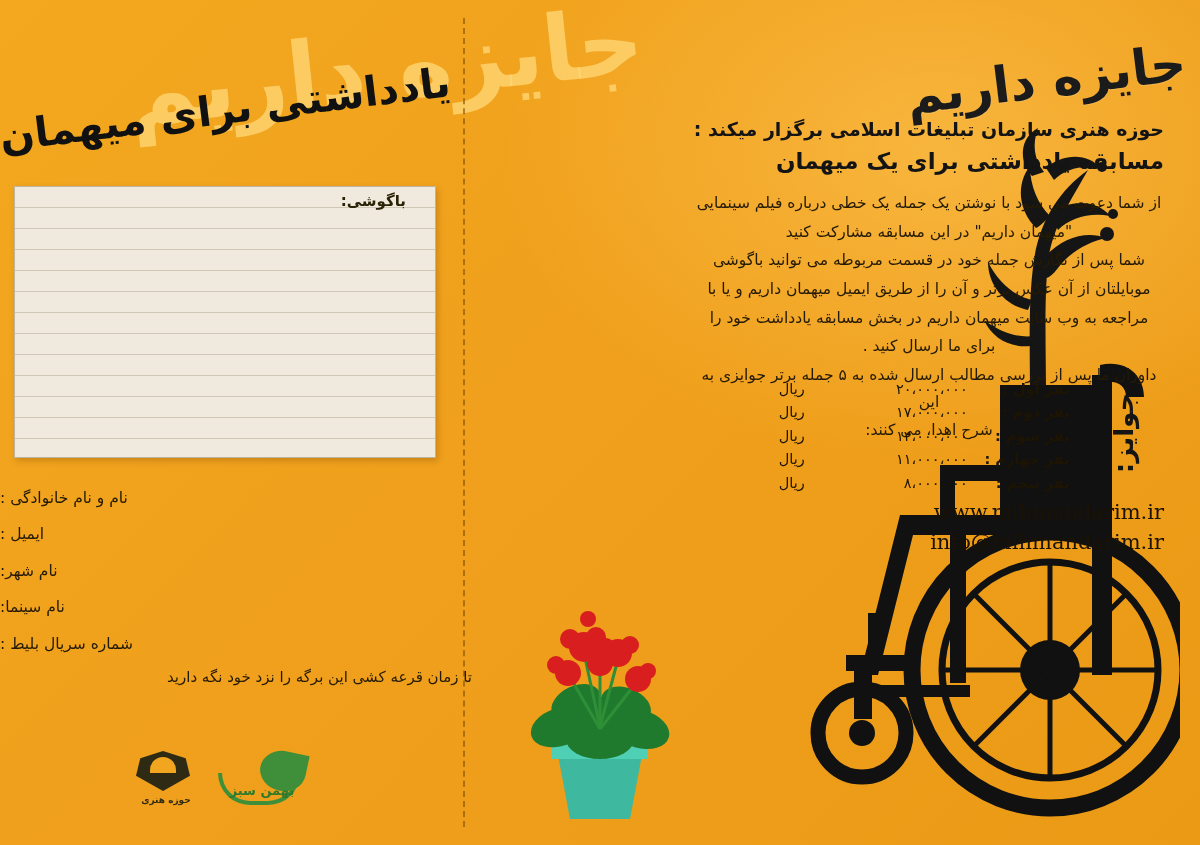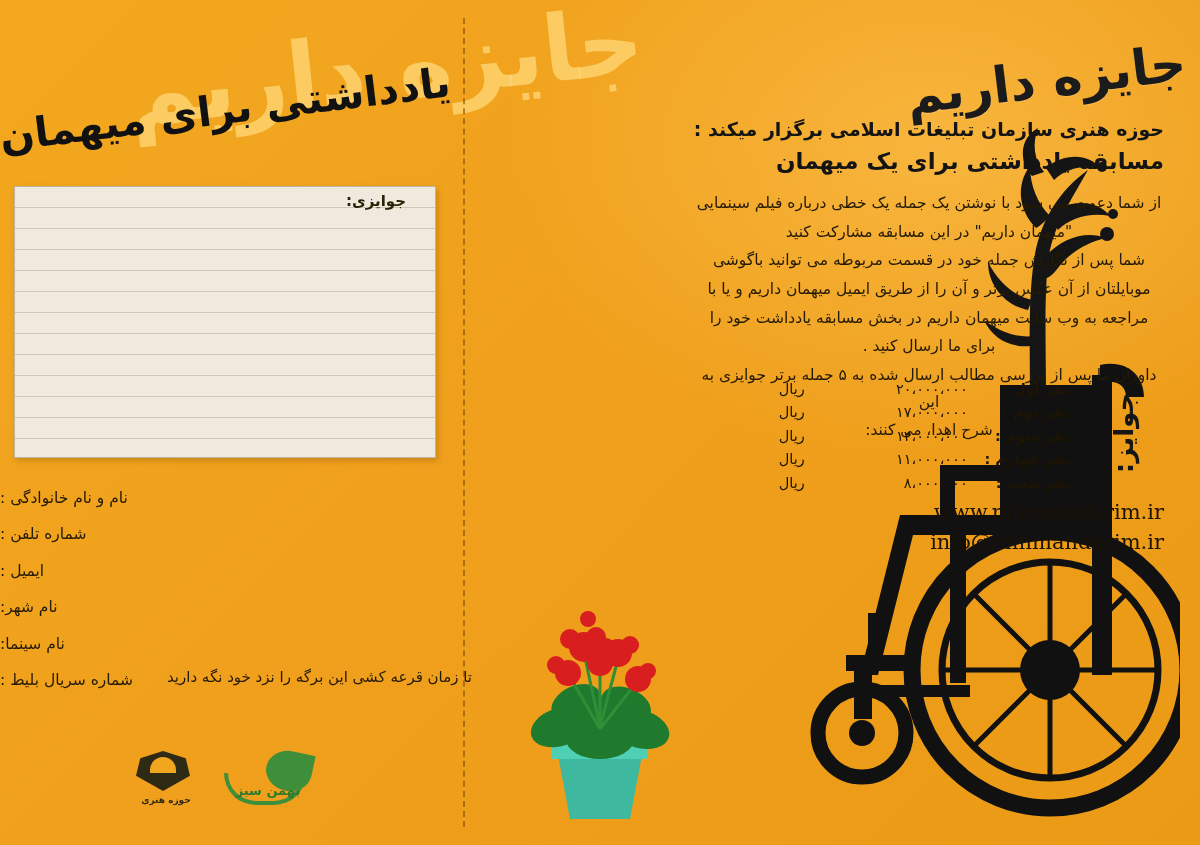--- a/index.html
+++ b/index.html
@@ -189,21 +189,21 @@
     color:#241a05;
     margin-left:24px;
   }
 
   
   .logos{
     position:absolute;
     bottom:32px;left:130px;
     display:flex;
     align-items:flex-end;
-    gap:18px;
+    gap:12px;
   }
   .logo-box{position:relative;height:62px;}
   .logo-green{
     width:96px;height:58px;
     position:relative;
   }
   .logo-green .leaf{
     position:absolute;left:46px;top:0;
     width:46px;height:40px;
     background:#3f8f3a;
@@ -416,26 +416,25 @@
 
     <div class="contact">
       <div>www.mihmandarim.ir</div>
       <div>info@mihmandarim.ir</div>
     </div>
   </div>
 
   <div class="left-panel">
     <div class="left-title">یادداشتی برای میهمان . . .</div>
 
-    <div class="note-label">جوایزی:</div>
+    <div class="note-label">باگوشی:</div>
     <div class="note-card"></div>
 
     <div class="fields">
       <div class="field-row">نام و نام خانوادگی :</div>
-      <div class="field-row">شماره تلفن :</div>
       <div class="field-row">ایمیل :</div>
       <div class="field-row">نام شهر:</div>
       <div class="field-row">نام سینما:</div>
       <div class="field-row">شماره سریال بلیط :</div>
     </div>
 
     <div class="footnote">تا زمان قرعه کشی این برگه را نزد خود نگه دارید</div>
 
     <div class="logos">
       <div class="logo-box">

